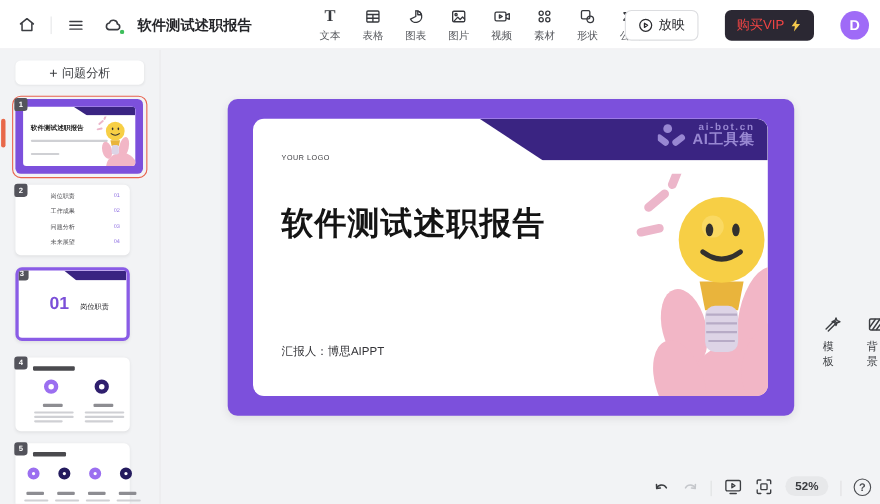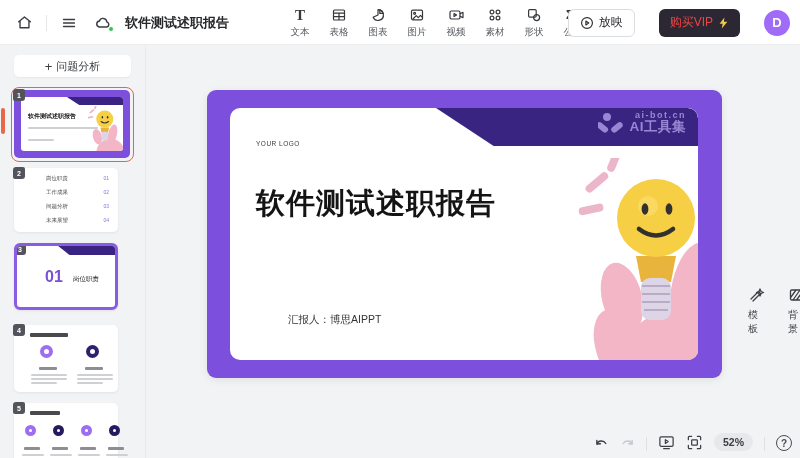--- a/index.html
+++ b/index.html
@@ -83,21 +83,21 @@
     background:#fff; border-radius:10px; overflow:hidden; }
   .slide-banner { position:absolute; right:0; top:0; width:262px; height:38px; background:#3a2482;
     border-top-right-radius:10px; clip-path:polygon(0 0,100% 0,100% 100%,22% 100%); }
   .watermark { position:absolute; right:12px; top:3px; display:flex; align-items:center; gap:6px; opacity:.9; }
   .wm-text { text-align:right; color:#a393db; line-height:1.05; }
   .wm-line1 { font-size:9px; font-weight:bold; letter-spacing:1.5px; }
   .wm-line2 { font-size:13.5px; font-weight:bold; letter-spacing:.5px; }
   .logo-text { position:absolute; left:26px; top:32px; font-size:6.5px; letter-spacing:.5px; color:#3c3c40; }
   .slide-title { position:absolute; left:26px; top:76px; font-size:29px; font-weight:bold; color:#141414; letter-spacing:1px; }
   .slide-subtitle { position:absolute; left:26px; top:155px; font-size:10.5px; color:#343438; }
-  .slide-presenter { position:absolute; left:26px; top:205px; font-size:10.5px; color:#343438;margin-left:32px; }
+  .slide-presenter { position:absolute; left:26px; top:205px; font-size:10.5px; color:#343438; }
   .emoji-wrap { position:absolute; left:330px; top:50px; }
 
   
   .right-rail { position:absolute; right:0; top:45px; width:52px; bottom:0; display:flex;
     flex-direction:row; align-items:center; padding-top:118px; gap:22px; z-index:20; }
   .rail-item { display:flex; flex-direction:column; align-items:center; gap:4px; cursor:pointer; }
   .rail-item .rlabel { font-size:10px; color:#3c3e42; }
   .rail-item.disabled .rlabel { color:#b9bcc2; }
 
   

